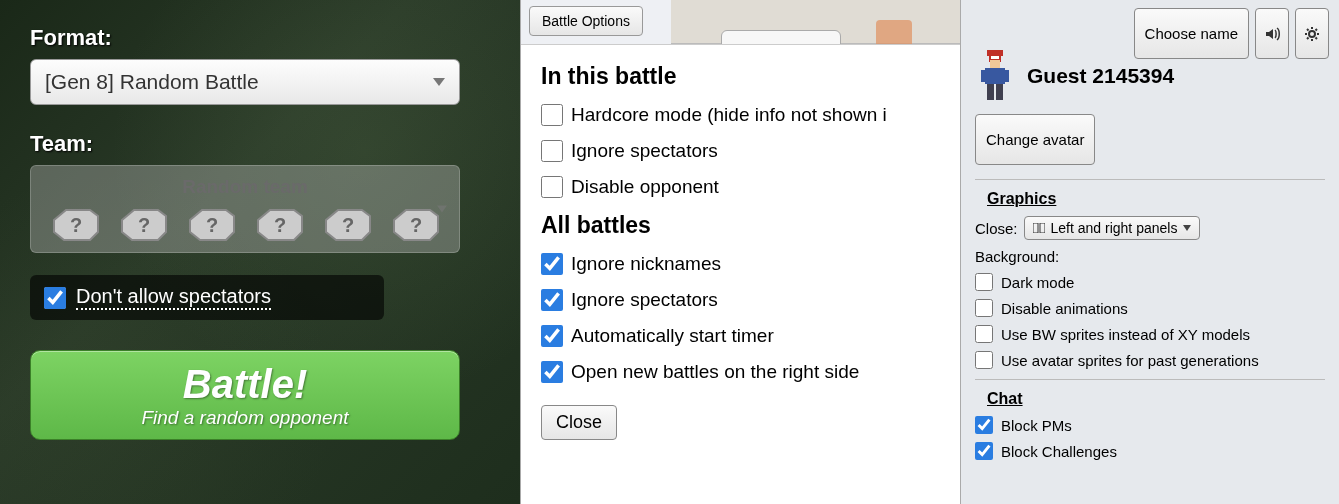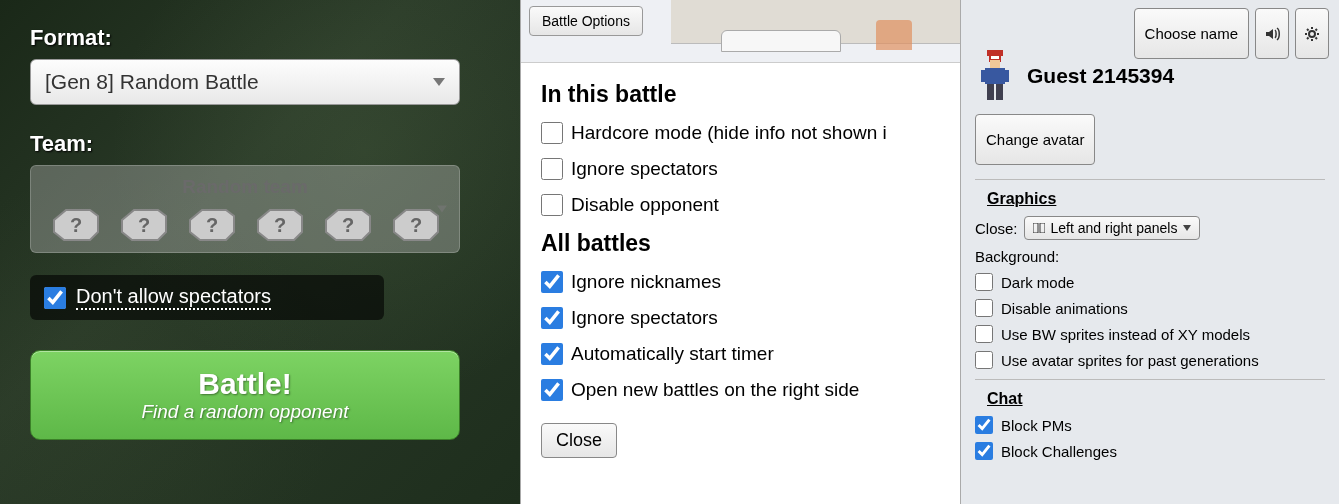--- a/index.html
+++ b/index.html
@@ -15,30 +15,30 @@
 .team-box { width: 430px; height: 88px; background: rgba(200,200,200,0.35); border: 1px solid rgba(255,255,255,0.2); border-radius: 6px; padding: 10px 14px; margin-bottom: 22px; position: relative; }
 .team-title { color: #6a6a6a; font-weight: bold; font-size: 19px; text-align: center; margin-bottom: 4px; }
 .team-icons { display: flex; gap: 10px; justify-content: center; }
 .qbox { width: 58px; height: 42px; position: relative; }
 .qbox svg { width: 100%; height: 100%; }
 .team-caret { position: absolute; right: 12px; top: 50%; transform: translateY(-50%); width: 0; height: 0; border-left: 5px solid transparent; border-right: 5px solid transparent; border-top: 7px solid rgba(120,120,120,0.6); }
 .spectator-row { width: 354px; background: rgba(0,0,0,0.6); border-radius: 6px; padding: 10px 14px; display: flex; align-items: center; gap: 10px; margin-bottom: 30px; }
 .chk { width: 22px; height: 22px; accent-color: #2a7de1; }
 .spectator-lbl { color: #fff; font-size: 20px; border-bottom: 2px dotted #fff; cursor: help; }
 .battle-btn { width: 430px; height: 90px; background: linear-gradient(#7dd363, #5eb848); border: 1px solid #3b8028; border-radius: 10px; display: flex; flex-direction: column; align-items: center; justify-content: center; cursor: pointer; box-shadow: inset 0 1px 0 rgba(255,255,255,0.4); }
-.battle-main { color: #fff; font-size: 30px; font-weight: bold; text-shadow: 1px 1px 2px rgba(0,0,0,0.4); text-align: right; }
+.battle-main { color: #fff; font-size: 40px; font-weight: bold; font-style: italic; text-shadow: 1px 1px 2px rgba(0,0,0,0.4); text-align: right; }
 .battle-sub { color: #fff; font-size: 19px; font-style: italic; text-shadow: 1px 1px 2px rgba(0,0,0,0.4); }
 
 
 .mid-panel { position: absolute; left: 520px; top: 0; width: 440px; height: 504px; background: #eef0f4; border-left: 1px solid #aaa; }
 .mid-top-bg { position: absolute; left: 150px; right: 0; top: 0; height: 44px; background: #e0dcd4; border-bottom: 1px solid #bbb; }
 .battle-opts-btn { position: absolute; left: 8px; top: 6px; background: linear-gradient(#fafafa,#e6e6e6); border: 1px solid #999; border-radius: 4px; padding: 6px 12px; font-size: 14px; cursor: pointer; z-index: 3; }
 .refresh-stub { position: absolute; left: 200px; top: 30px; width: 120px; height: 22px; background: #f7f7f7; border: 1px solid #aaa; border-top-left-radius: 6px; border-top-right-radius: 6px; z-index: 1; }
 .sprite-stub { position: absolute; left: 355px; top: 20px; width: 36px; height: 30px; background: #e09060; border-radius: 4px 4px 0 0; z-index: 1; opacity: 0.7; }
-.mid-content { position: absolute; left: 0; right: 0; top: 44px; bottom: 0; background: #fff; padding: 18px 20px; z-index: 2; border-top: 1px solid #ccc; margin-top: 18px; }
+.mid-content { position: absolute; left: 0; right: 0; top: 44px; bottom: 0; background: #fff; padding: 18px 20px; z-index: 2; border-top: 1px solid #ccc; }
 .mid-h { font-size: 23px; font-weight: bold; margin-bottom: 14px; }
 .opt-row { display: flex; align-items: center; gap: 8px; margin-bottom: 14px; font-size: 19px; }
 .opt-row input[type=checkbox] { width: 22px; height: 22px; accent-color: #2a7de1; }
 .close-btn { margin-top: 8px; background: linear-gradient(#fafafa,#e6e6e6); border: 1px solid #888; border-radius: 4px; padding: 6px 14px; font-size: 18px; cursor: pointer; }
 
 
 .right-panel { position: absolute; left: 960px; top: 0; right: 0; height: 504px; background: #e6e9ed; border-left: 1px solid #aaa; }
 .top-btns { position: absolute; right: 10px; top: 8px; display: flex; gap: 6px; }
 .small-btn { background: linear-gradient(#fafafa,#e6e6e6); border: 1px solid #888; border-radius: 4px; padding: 16px 10px; font-size: 15px; cursor: pointer; display: flex; align-items: center; justify-content: center; min-height: 28px; }
 .icon-btn { width: 34px; padding: 0; }

